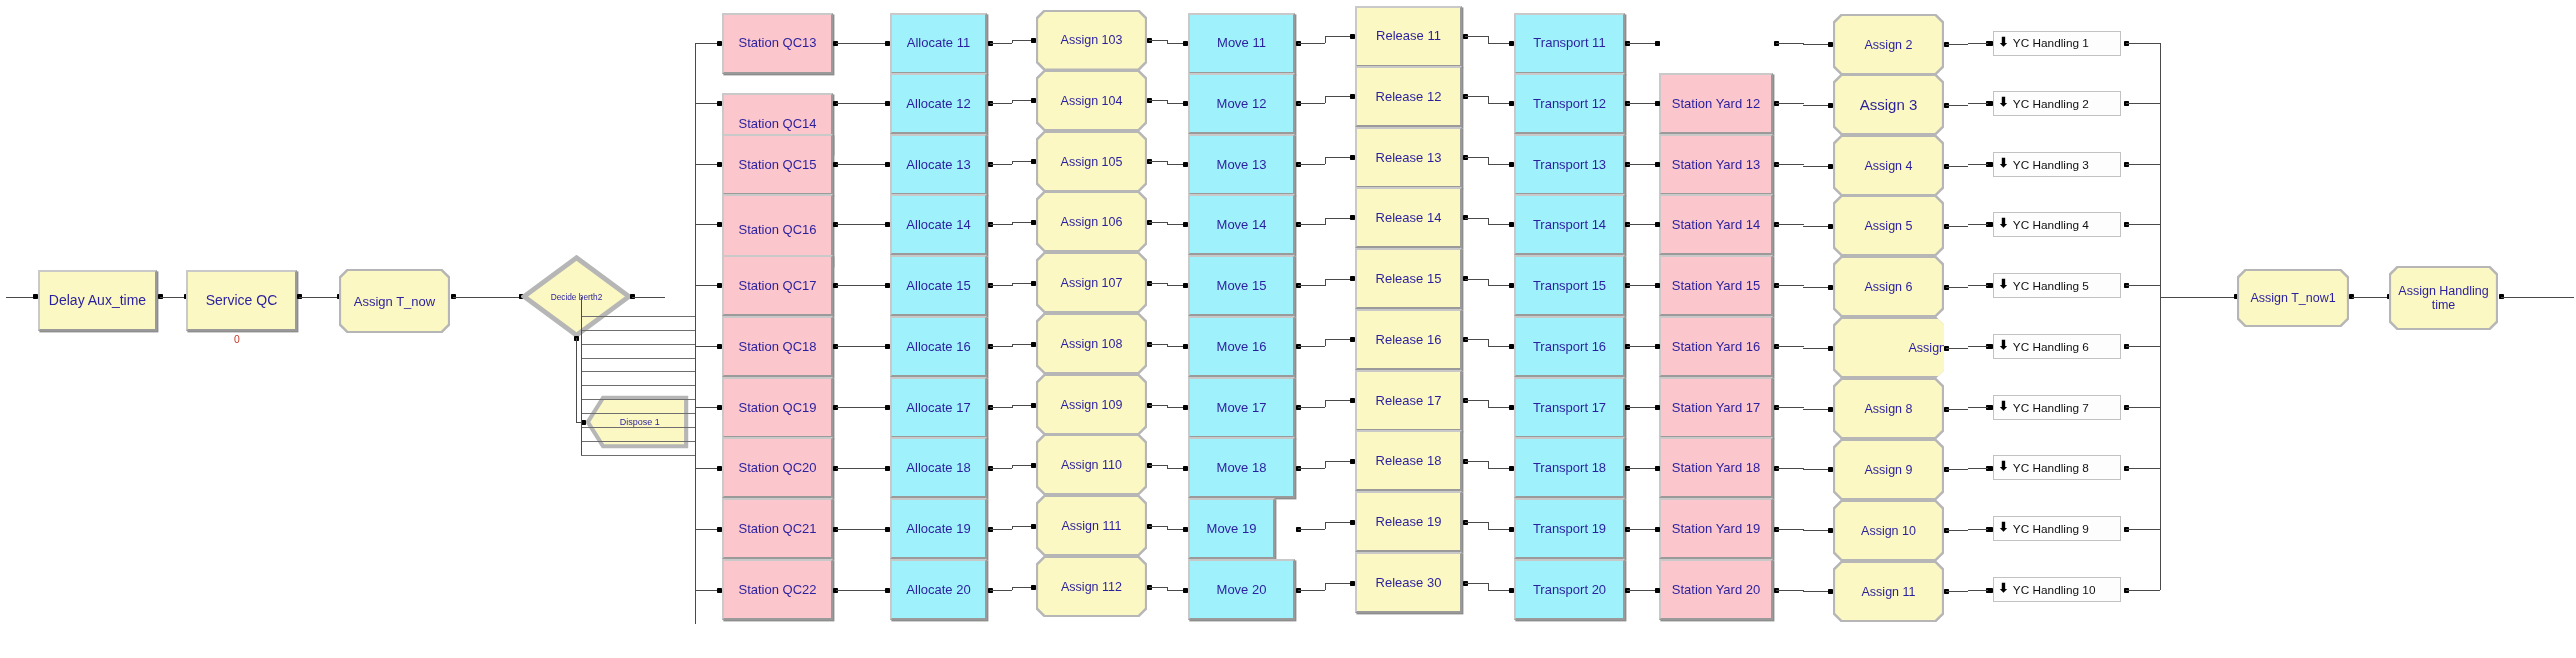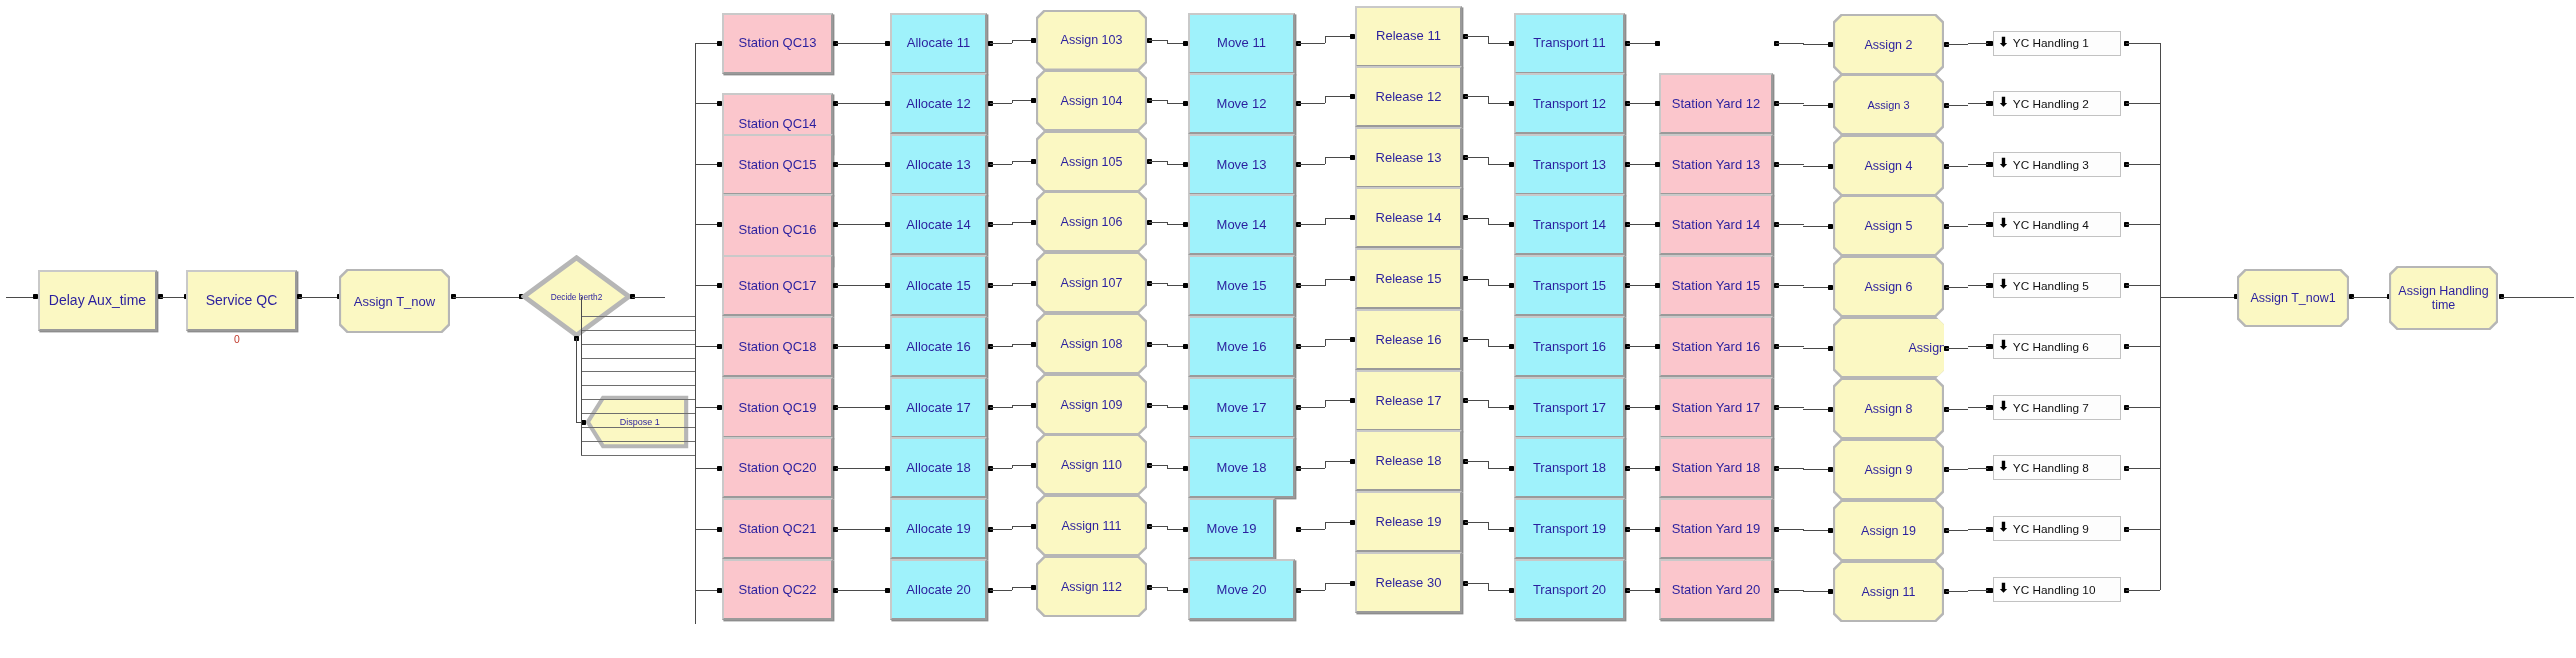--- a/index.html
+++ b/index.html
@@ -148,42 +148,42 @@
     <div class="mod rect pink" style="left: 1659px; top: 255px; width: 114px; height: 61px; font-size: 13px;">Station Yard 15</div>
     <div class="mod rect pink" style="left: 1659px; top: 316px; width: 114px; height: 61px; font-size: 13px;">Station Yard 16</div>
     <div class="mod rect pink" style="left: 1659px; top: 377px; width: 114px; height: 61px; font-size: 13px;">Station Yard 17</div>
     <div class="mod rect pink" style="left: 1659px; top: 437px; width: 114px; height: 61px; font-size: 13px;">Station Yard 18</div>
     <div class="mod rect pink" style="left: 1659px; top: 498px; width: 114px; height: 61px; font-size: 13px;">Station Yard 19</div>
     <div class="mod rect pink" style="left: 1659px; top: 559px; width: 114px; height: 61px; font-size: 13px;">Station Yard 20</div>
     <div class="oct-wrap" style="left: 1833px; top: 14px; width: 111px; height: 61px;">
       <div class="oct" style="font-size: 12.5px;">Assign 2</div>
     </div>
     <div class="oct-wrap" style="left: 1833px; top: 74px; width: 111px; height: 61px;">
-      <div class="oct" style="font-size: 11px;">Assign 3</div>
+      <div class="oct" style="font-size: 15px;">Assign 3</div>
     </div>
     <div class="oct-wrap" style="left: 1833px; top: 135px; width: 111px; height: 61px;">
       <div class="oct" style="font-size: 12.5px;">Assign 4</div>
     </div>
     <div class="oct-wrap" style="left: 1833px; top: 195px; width: 111px; height: 61px;">
       <div class="oct" style="font-size: 12.5px;">Assign 5</div>
     </div>
     <div class="oct-wrap" style="left: 1833px; top: 256px; width: 111px; height: 61px;">
       <div class="oct" style="font-size: 12.5px;">Assign 6</div>
     </div>
     <div class="oct-wrap" style="left: 1833px; top: 317px; width: 111px; height: 61px;">
       <div class="oct" style="font-size: 12.5px; padding-left: 44px;">Assign 7</div>
     </div>
     <div class="oct-wrap" style="left: 1833px; top: 378px; width: 111px; height: 61px;">
       <div class="oct" style="font-size: 12.5px;">Assign 8</div>
     </div>
     <div class="oct-wrap" style="left: 1833px; top: 439px; width: 111px; height: 61px;">
       <div class="oct" style="font-size: 12.5px;">Assign 9</div>
     </div>
     <div class="oct-wrap" style="left: 1833px; top: 500px; width: 111px; height: 61px;">
-      <div class="oct" style="font-size: 12.5px;">Assign 19</div>
+      <div class="oct" style="font-size: 12.5px;">Assign 10</div>
     </div>
     <div class="oct-wrap" style="left: 1833px; top: 561px; width: 111px; height: 61px;">
       <div class="oct" style="font-size: 12.5px;">Assign 11</div>
     </div>
     <div class="sub" style="left: 1993px; top: 30.5px; width: 128px; height: 25px; font-size: 11.8px;">
       <span class="glyph">⬇</span>
       <span>YC Handling 1</span>
     </div>
     <div class="dot" style="left: 1986px; top: 41px;"></div>
     <div class="dot" style="left: 2124px; top: 41px;"></div>

